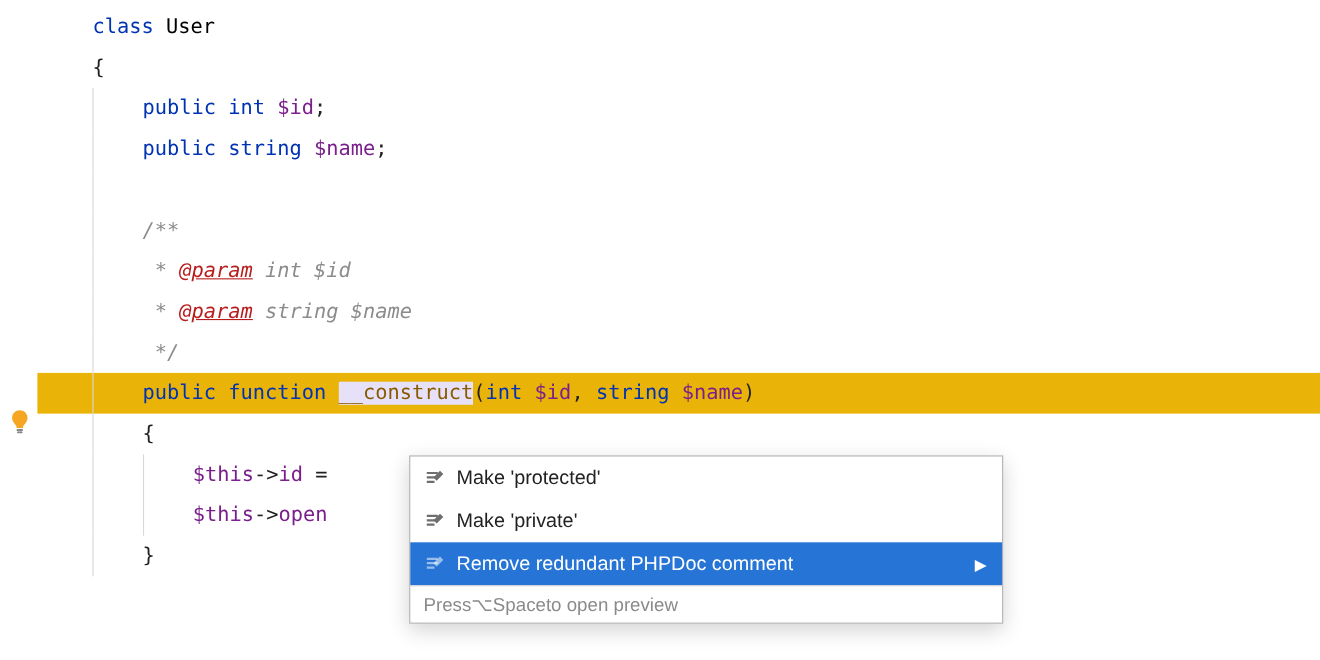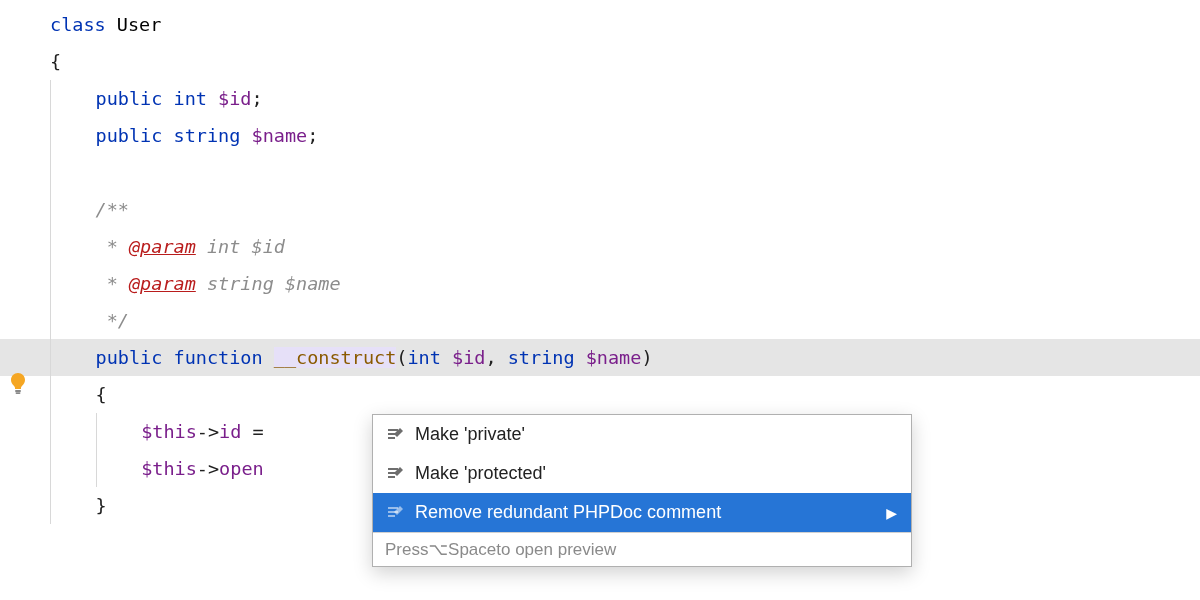--- a/index.html
+++ b/index.html
@@ -9,20 +9,21 @@
     background: #ffffff;
     color: #212121;
     position: relative;
     width: 1200px;
     height: 600px;
     overflow: hidden;
   }
   .editor {
     position: relative;
     padding-top: 6px;
+    padding-left: 34px;
   }
   .gutter {
     position: absolute;
     left: 0;
     top: 0;
     width: 40px;
     height: 100%;
   }
   .bulb {
     position: absolute;
@@ -31,21 +32,21 @@
     width: 24px;
     height: 24px;
   }
   .line {
     padding-left: 50px;
     line-height: 37px;
     height: 37px;
     white-space: pre;
   }
   .line.hl {
-    background: #e5e5e5;
+    background: #eab308;
   }
   .indent-guide {
     display: inline-block;
     border-left: 1px solid #d8d8d8;
     height: 37px;
     vertical-align: top;
   }
   .kw { color: #0033b3; }
   .ty { color: #0033b3; }
   .cls { color: #000000; }
@@ -141,30 +142,30 @@
 </div>
 
 <div class="intention-popup">
   <div class="intention-item">
     <span class="ii-icon">
       <svg viewBox="0 0 20 20" width="20" height="20">
           <path d="M3 4h10v2H3zM3 8h10v2H3zM3 12h7v2H3z" fill="#6e6e6e"></path>
           <path d="M15 3l3 3-6 6-3-3z" fill="#6e6e6e"></path>
         </svg>
     </span>
-    <span>Make 'private'</span>
+    <span>Make 'protected'</span>
   </div>
   <div class="intention-item">
     <span class="ii-icon">
       <svg viewBox="0 0 20 20" width="20" height="20">
           <path d="M3 4h10v2H3zM3 8h10v2H3zM3 12h7v2H3z" fill="#6e6e6e"></path>
           <path d="M15 3l3 3-6 6-3-3z" fill="#6e6e6e"></path>
         </svg>
     </span>
-    <span>Make 'protected'</span>
+    <span>Make 'private'</span>
   </div>
   <div class="intention-item selected">
     <span class="ii-icon">
       <svg viewBox="0 0 20 20" width="20" height="20">
           <path d="M3 4h10v2H3zM3 8h10v2H3zM3 12h7v2H3z" fill="#ffffff" opacity="0.75"></path>
           <path d="M15 3l3 3-6 6-3-3z" fill="#ffffff" opacity="0.75"></path>
         </svg>
     </span>
     <span>Remove redundant PHPDoc comment</span>
     <span class="chev">▶</span>

